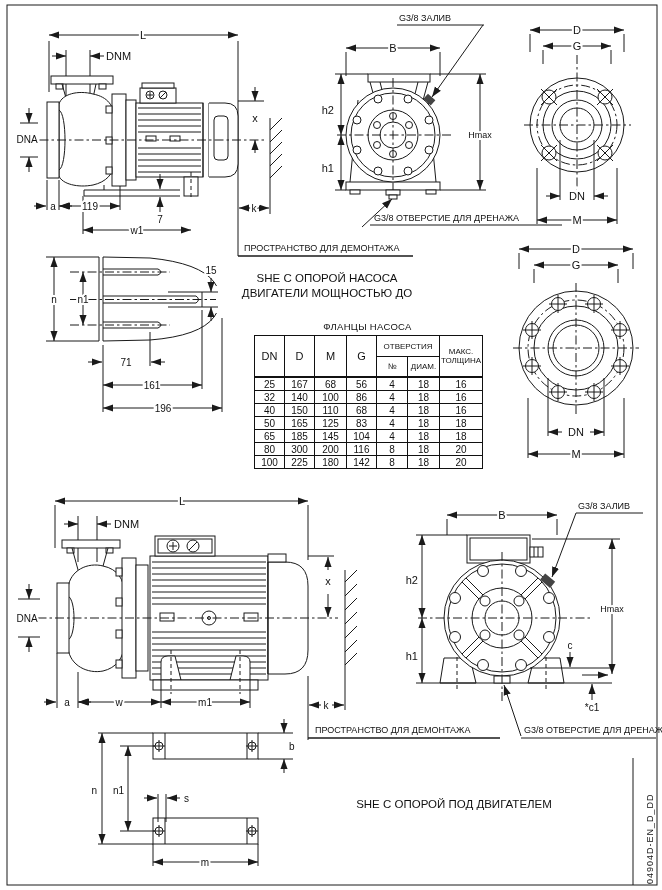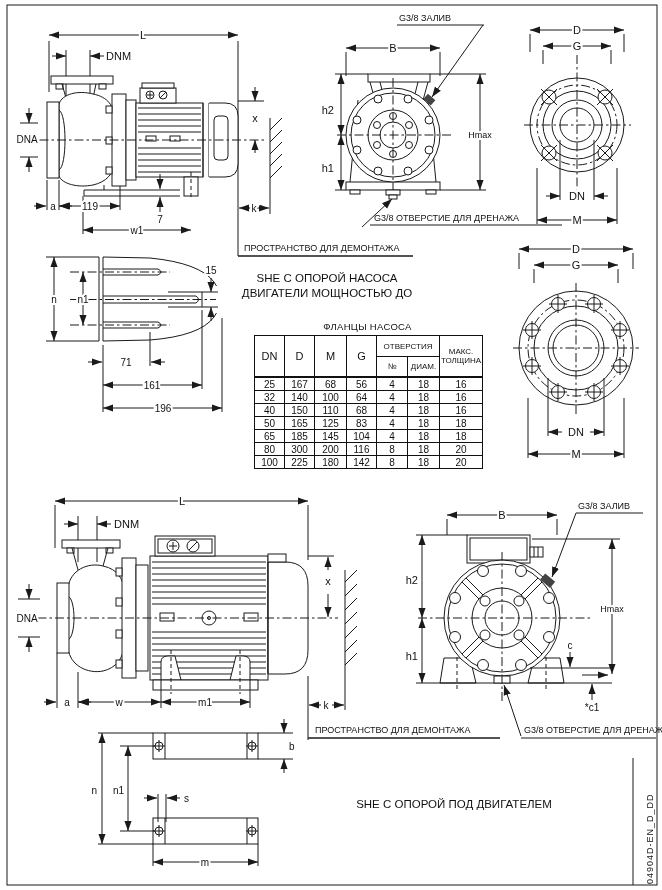--- a/index.html
+++ b/index.html
@@ -686,21 +686,21 @@
             <td>68</td>
             <td>56</td>
             <td>4</td>
             <td>18</td>
             <td>16</td>
       </tr>
       <tr>
         <td>32</td>
             <td>140</td>
             <td>100</td>
-            <td>64</td>
+            <td>86</td>
             <td>4</td>
             <td>18</td>
             <td>16</td>
       </tr>
       <tr>
         <td>40</td>
             <td>150</td>
             <td>110</td>
             <td>68</td>
             <td>4</td>

